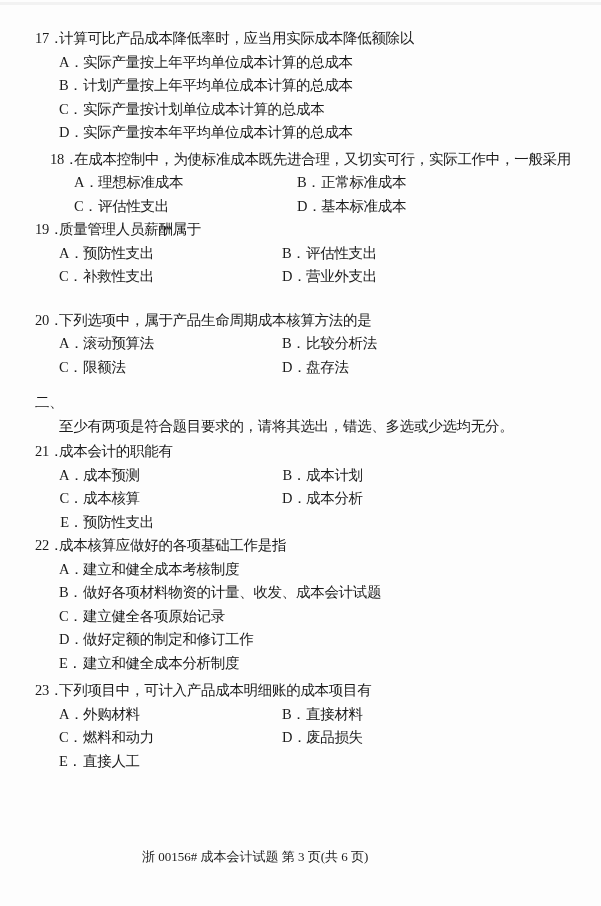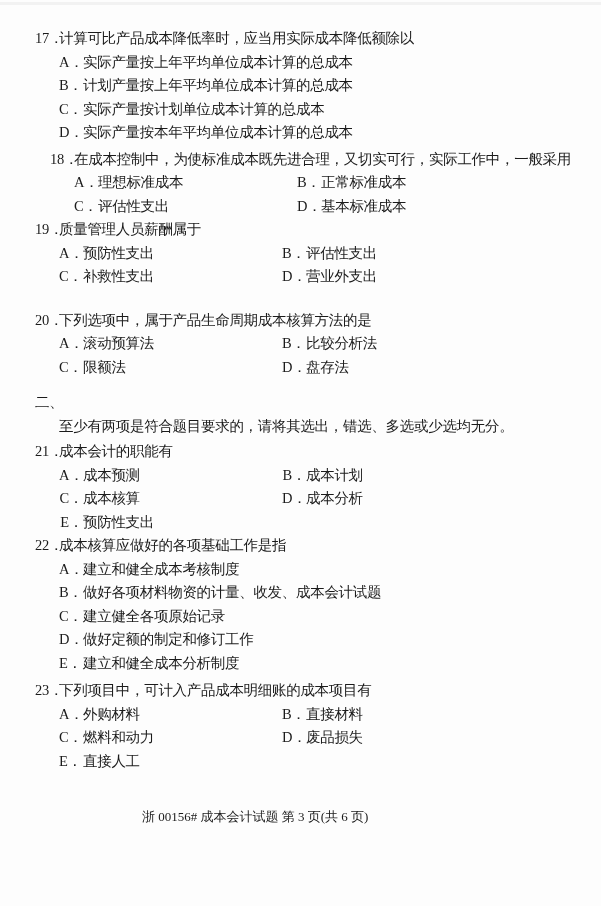--- a/index.html
+++ b/index.html
@@ -42,21 +42,21 @@
   .olabel { width: 24px; flex: 0 0 24px; overflow: visible; }
   .sec-line2 { margin-left: 59px; }
   
   [data-name="question-18"] { margin-top: 3px; padding-left: 15px; }
   [data-name="question-20"] { margin-top: 20px; }
   [data-name="section-2-header"] { margin-top: 12px; }
   [data-name="question-21"] { margin-top: 2px; text-align: right; }
   [data-name="question-23"] { margin-top: 4px; font-family: Liberation Serif, serif; }
   .footer {
     position: absolute;
-    top: 809px;
+    top: 849px;
     left: 142px;
     font-size: 13px;
     line-height: 16px;
     letter-spacing: 0;
     white-space: nowrap;
   }
 </style>
 </head>
 <body>
 

